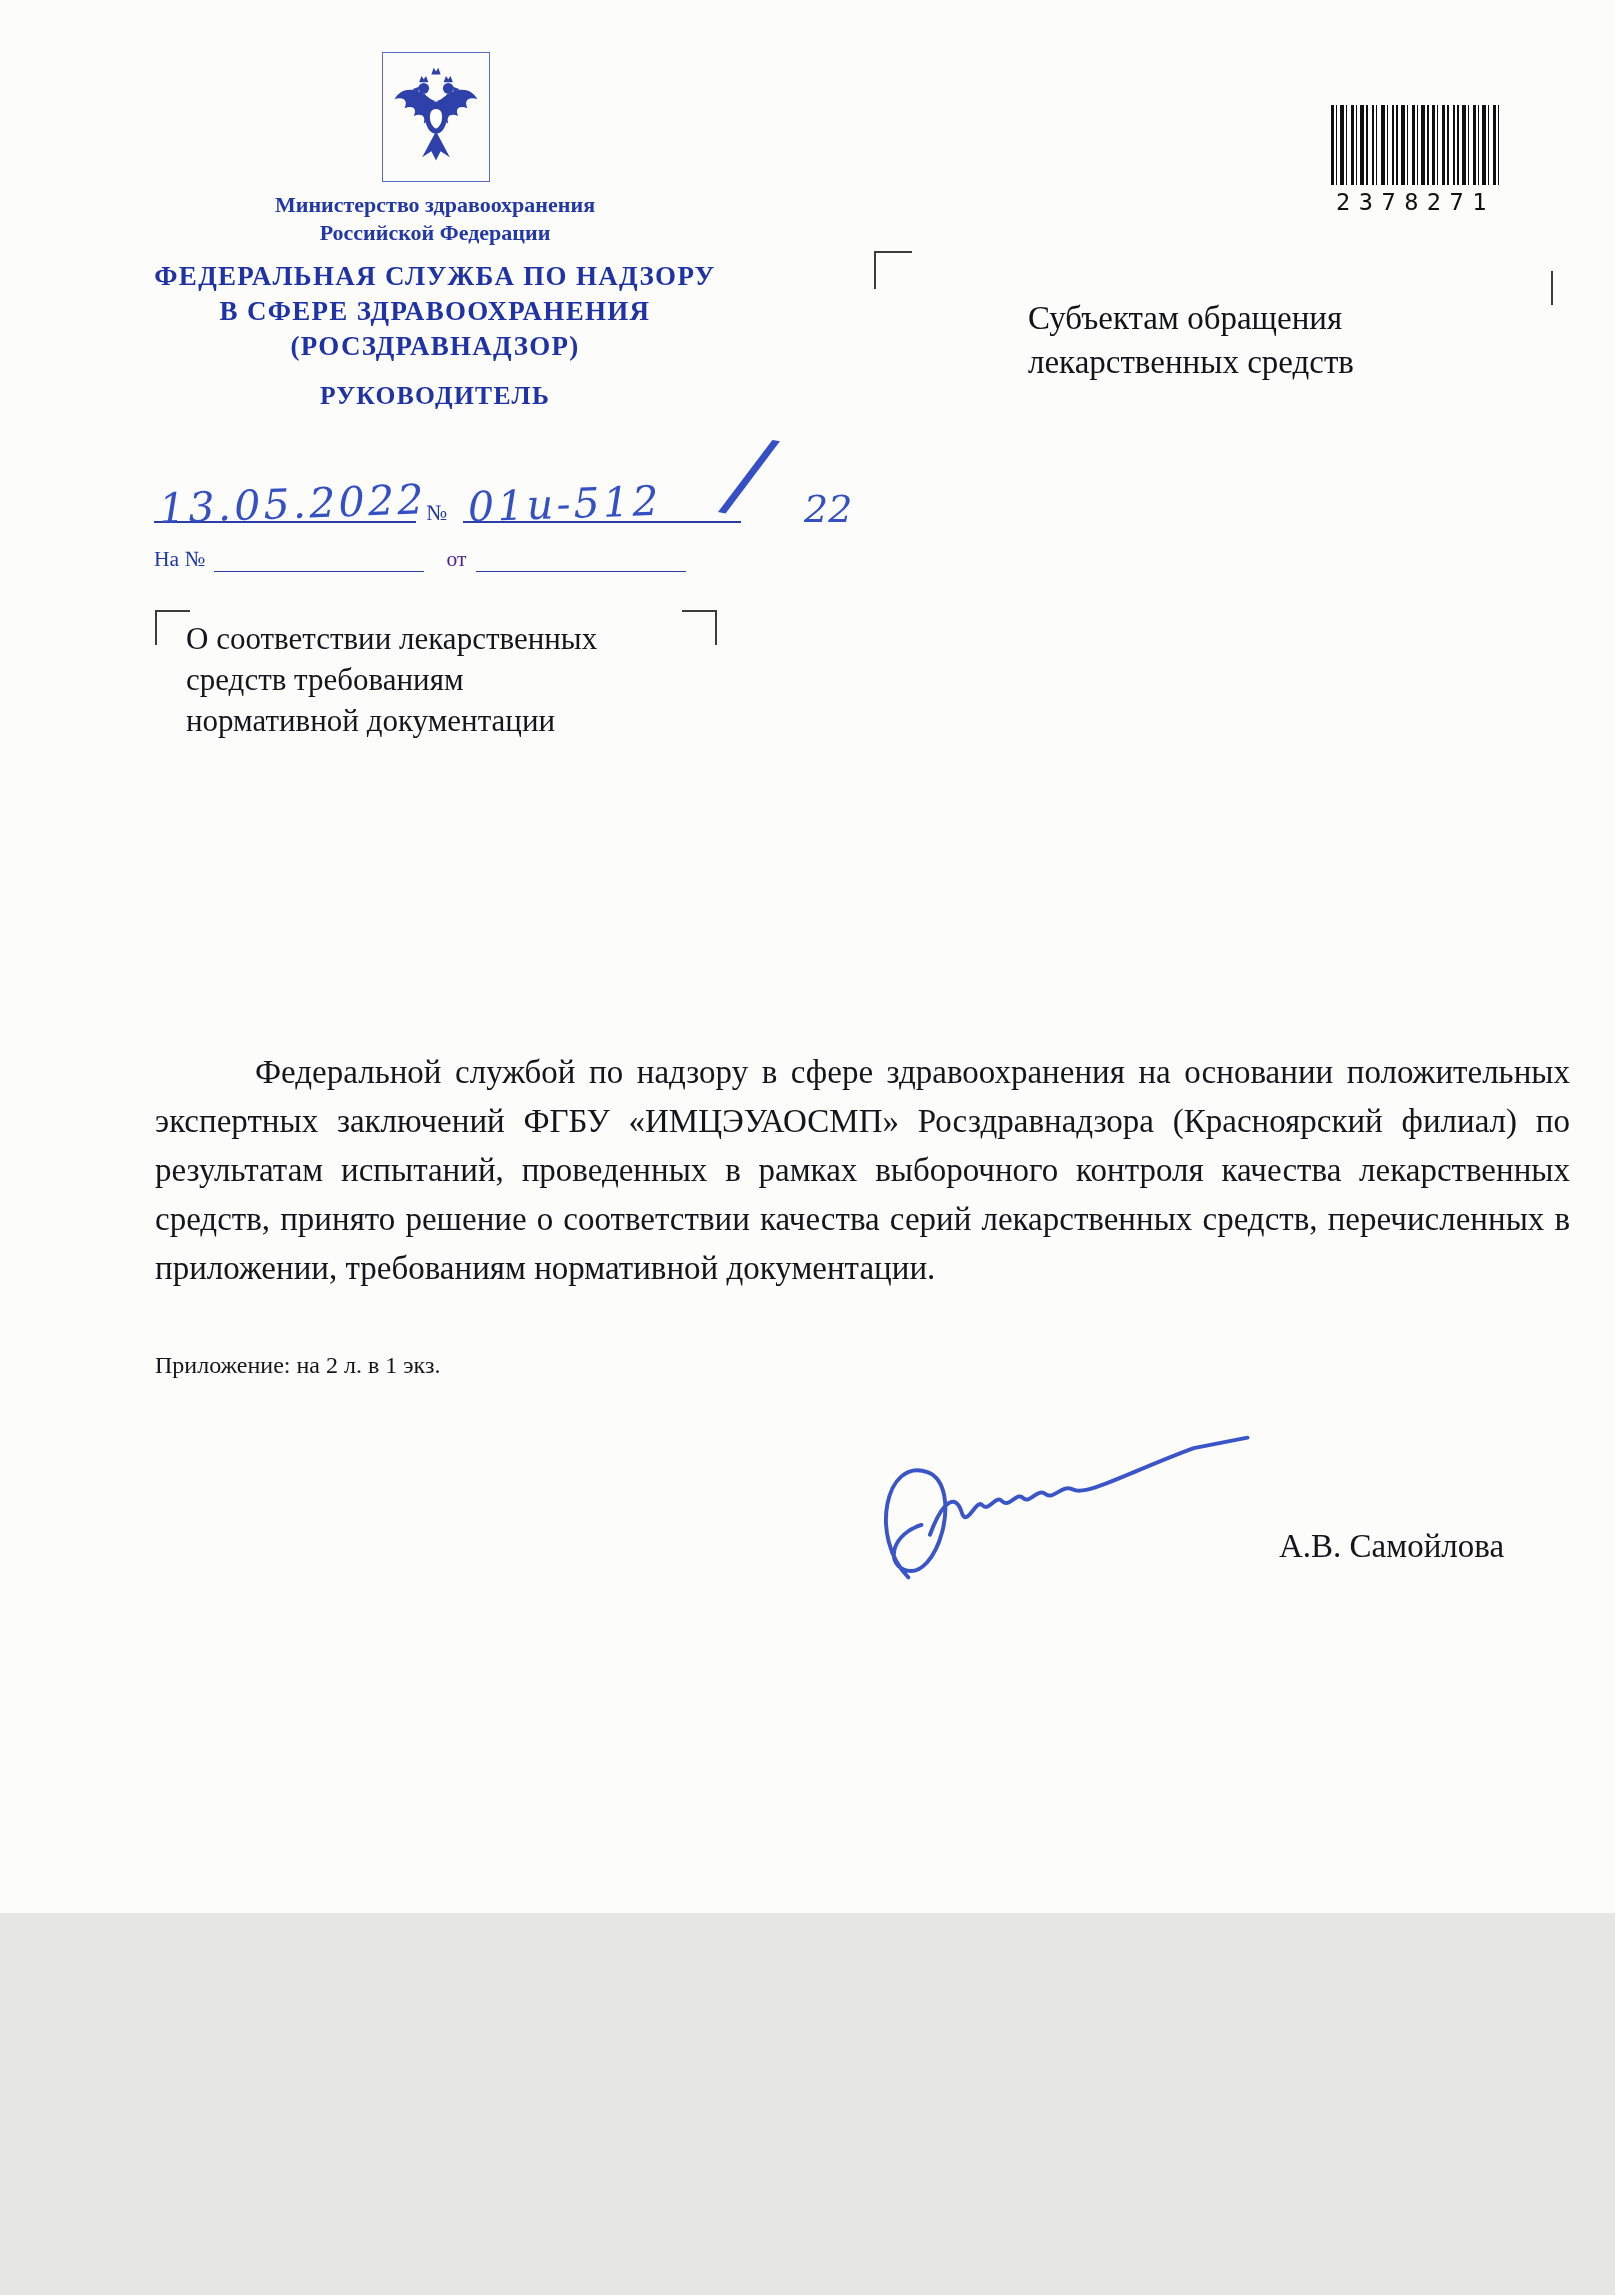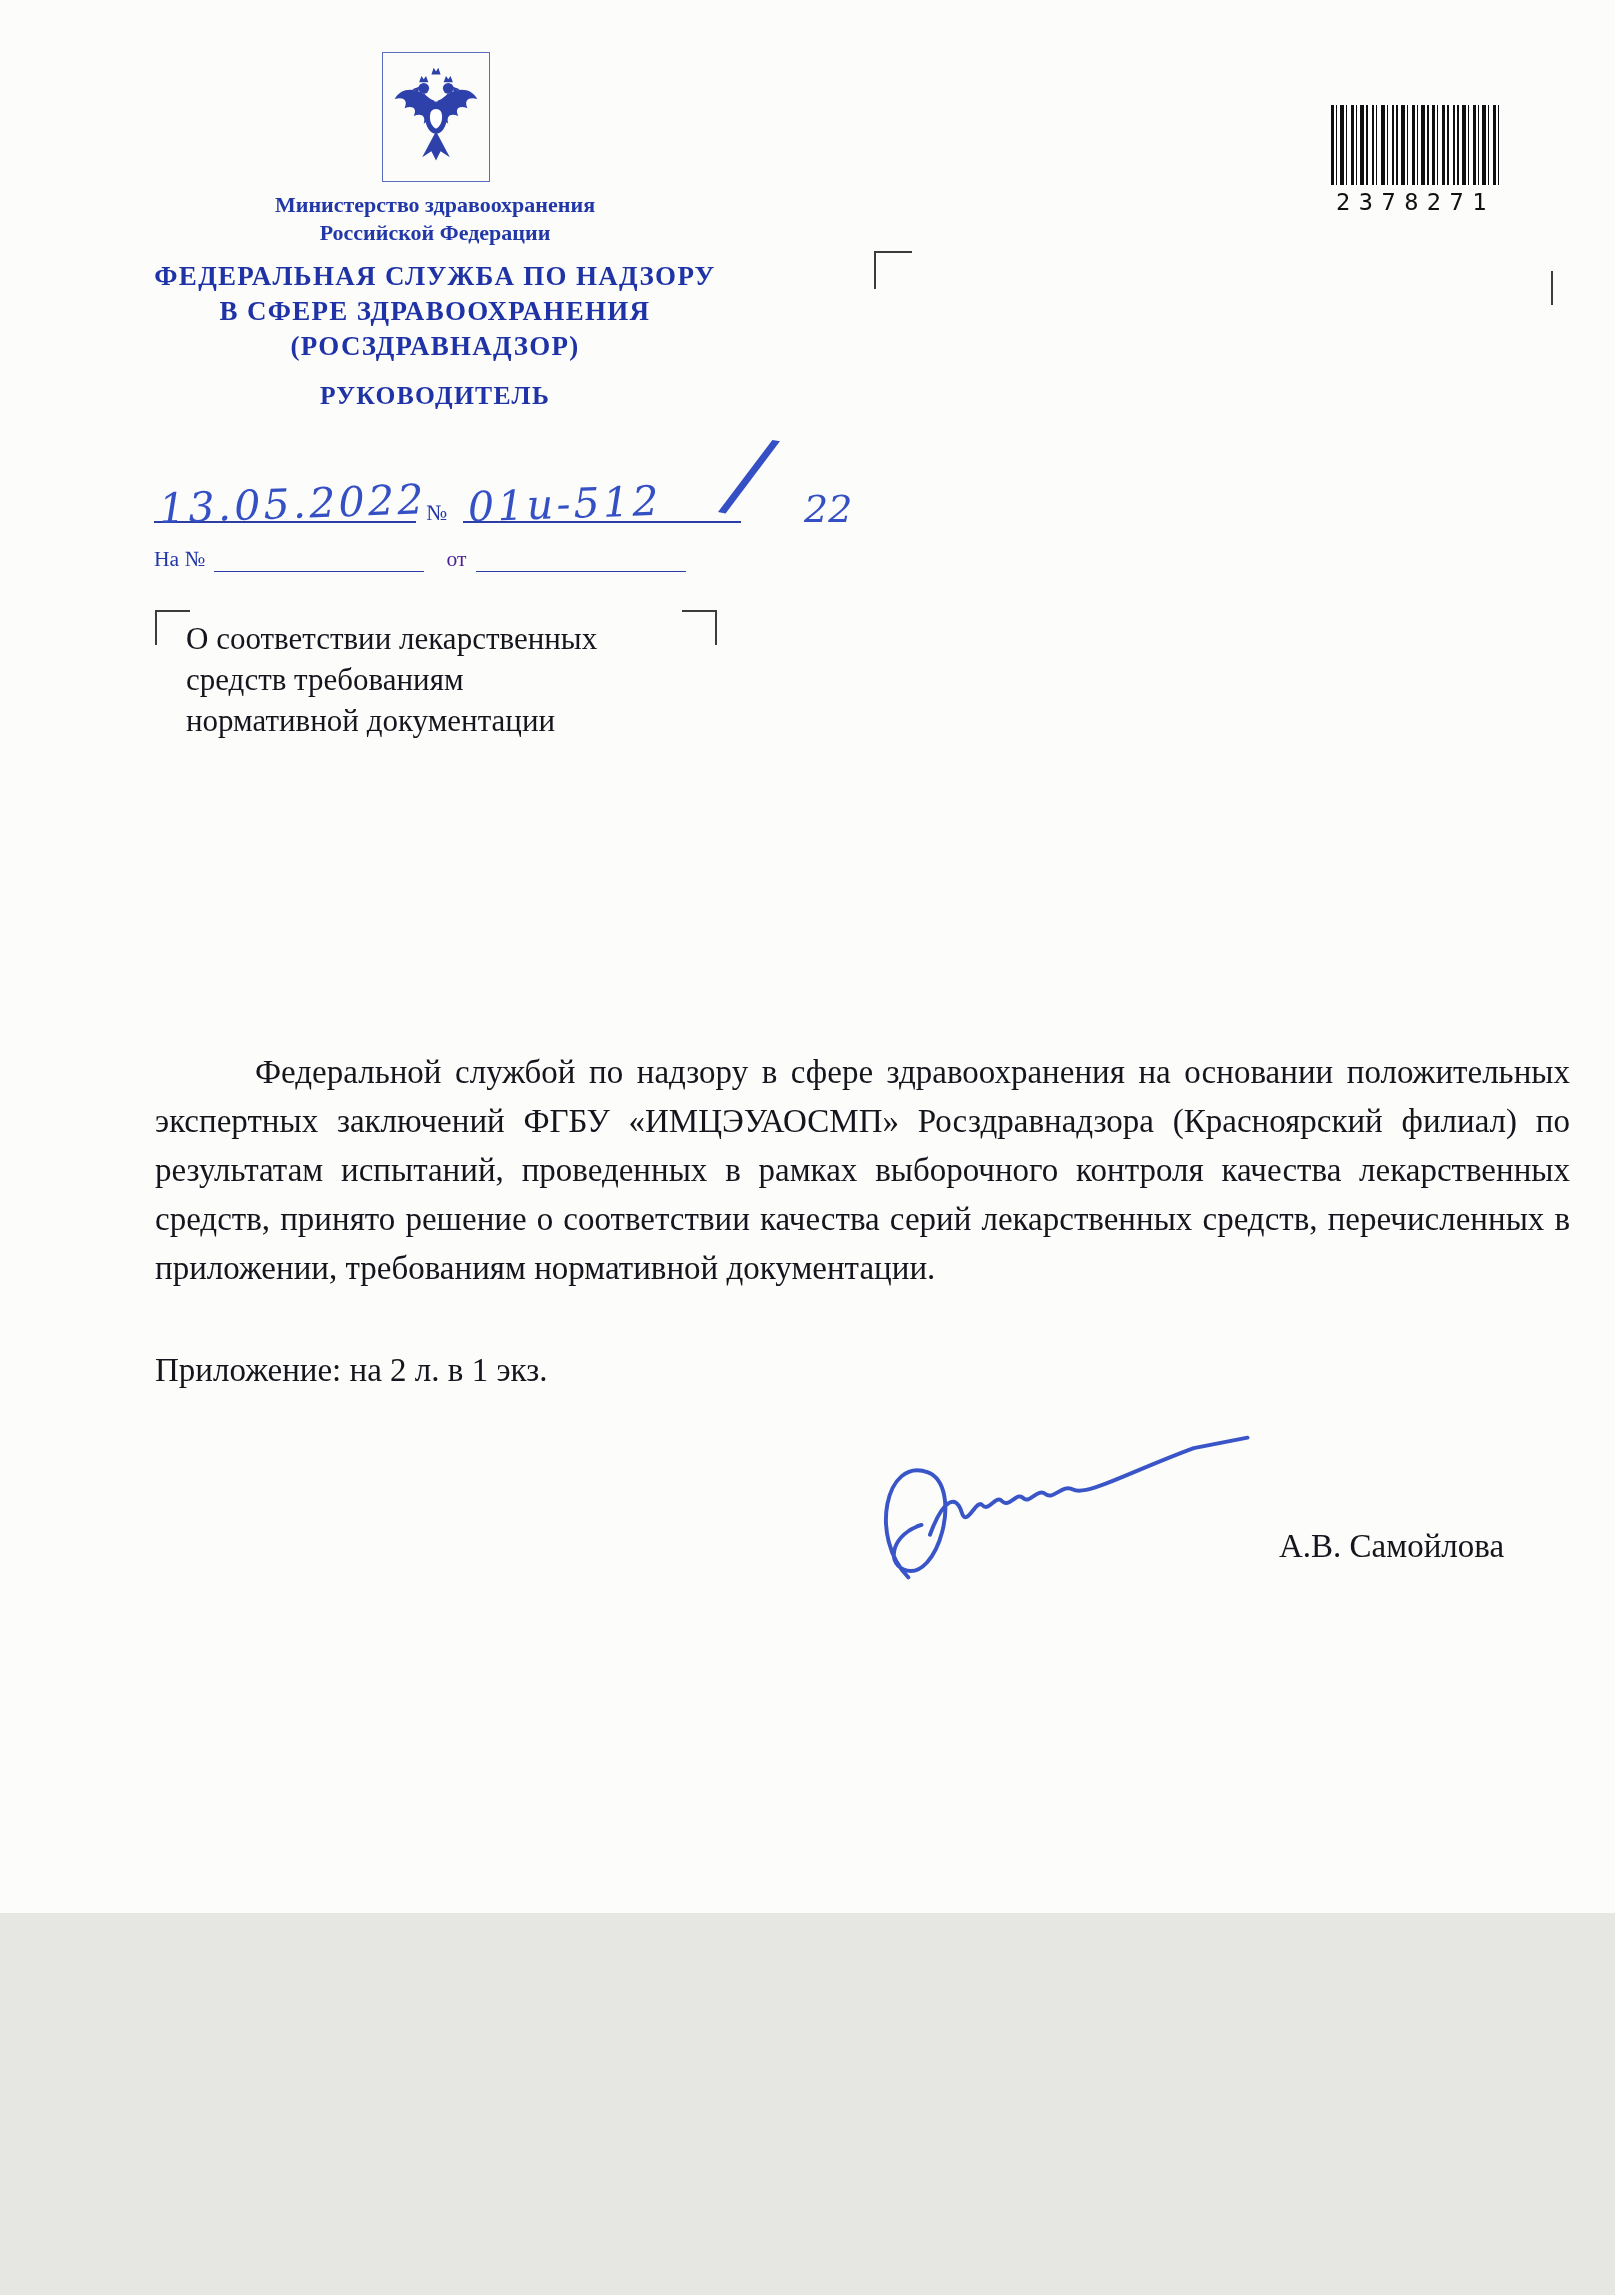--- a/index.html
+++ b/index.html
@@ -44,21 +44,21 @@
 
   
   .barcode { left:1331px; top:105px; width:169px; text-align:center; }
   .barcode-bars { width:169px; height:80px; background:
     repeating-linear-gradient(90deg,#101010 0 2.6px,#ffffff 2.6px 4.6px,#101010 4.6px 5.9px,#ffffff 5.9px 9.2px,#101010 9.2px 13px,#ffffff 13px 15px,#101010 15px 16.4px,#ffffff 16.4px 20.3px); }
   .barcode-number { margin-top:2.6px; font-family:"DejaVu Sans Mono", monospace; font-size:23.6px; letter-spacing:8.5px; color:#111; }
 
   .recipient { left:1028px; top:296px; font-size:33px; line-height:44px; color:#13131b; }
 
   .body-par { left:155px; top:1028px; width:1415px; font-size:33px; line-height:49px; text-align:justify; text-indent:100px; color:#15151d;margin-top:20px; }
-  .attachment { left:155px; top:1352px; font-size:33px; color:#15151d; }
+  .attachment { left:155px; top:1352px; font-size:24px; color:#15151d; }
 
   .signature-svg { left:846px; top:1410px; width:433px; height:197px; }
   .signer-name { left:1279px; top:1528px; font-size:33px; color:#15151d; }
 
   .footer-name  { left:152px; top:2105px; font-size:28px; color:#1a1a22; }
   .footer-phone { left:152px; top:2143px; font-size:28px; color:#1a1a22; }
 
   .bottom-strip { left:0; top:2273px; width:1616px; height:23px;
     background:linear-gradient(90deg,#3c4a6e 0%,#141a28 7%,#0f141e 55%,#1a2234 88%,#2a3350 100%); }
 </style>
@@ -132,20 +132,24 @@
     <div>О соответствии лекарственных</div>
     <div>средств требованиям</div>
     <div>нормативной документации</div>
   </div>
 
   <div class="abs barcode">
     <div class="barcode-bars"></div>
     <div class="barcode-number">2378271</div>
   </div>
 
+  <div class="abs recipient">
+    <div>Субъектам обращения</div>
+    <div>лекарственных средств</div>
+  </div>
 
   <div class="abs body-par">Федеральной службой по надзору в сфере здравоохранения на основании положительных экспертных заключений ФГБУ «ИМЦЭУАОСМП» Росздравнадзора (Красноярский филиал) по результатам испытаний, проведенных в рамках выборочного контроля качества лекарственных средств, принято решение о соответствии качества серий лекарственных средств, перечисленных в приложении, требованиям нормативной документации.</div>
   <div class="abs attachment">Приложение: на  2 л. в 1 экз.</div>
 
   <svg class="abs signature-svg" viewBox="0 0 660 300" aria-hidden="true">
     <path d="M95 255 C 35 195, 60 70, 125 95 C 180 117, 140 265, 88 243 C 60 231, 72 188, 115 175
              M128 190 C 148 135, 168 128, 176 155 C 184 182, 198 134, 208 145 C 218 156, 228 128, 238 139
              C 248 150, 260 124, 270 134 C 280 144, 292 118, 304 128 C 316 138, 330 112, 346 121
              C 366 132, 430 95, 530 58 L 612 42" stroke="#3a55c8" stroke-width="6" fill="none" stroke-linecap="round" stroke-linejoin="round"></path>
   </svg>

